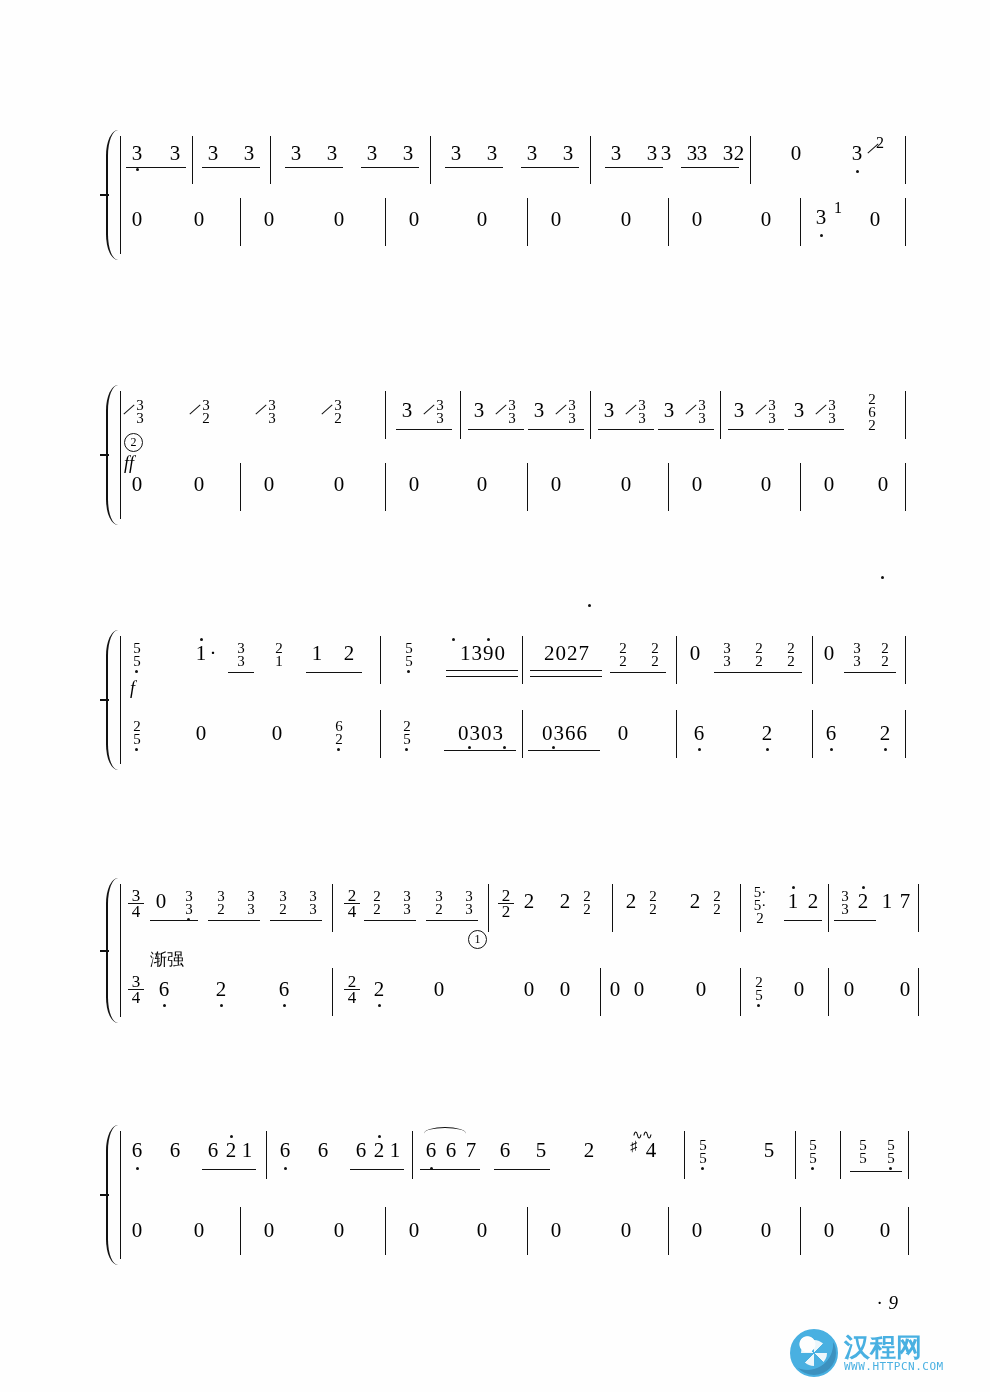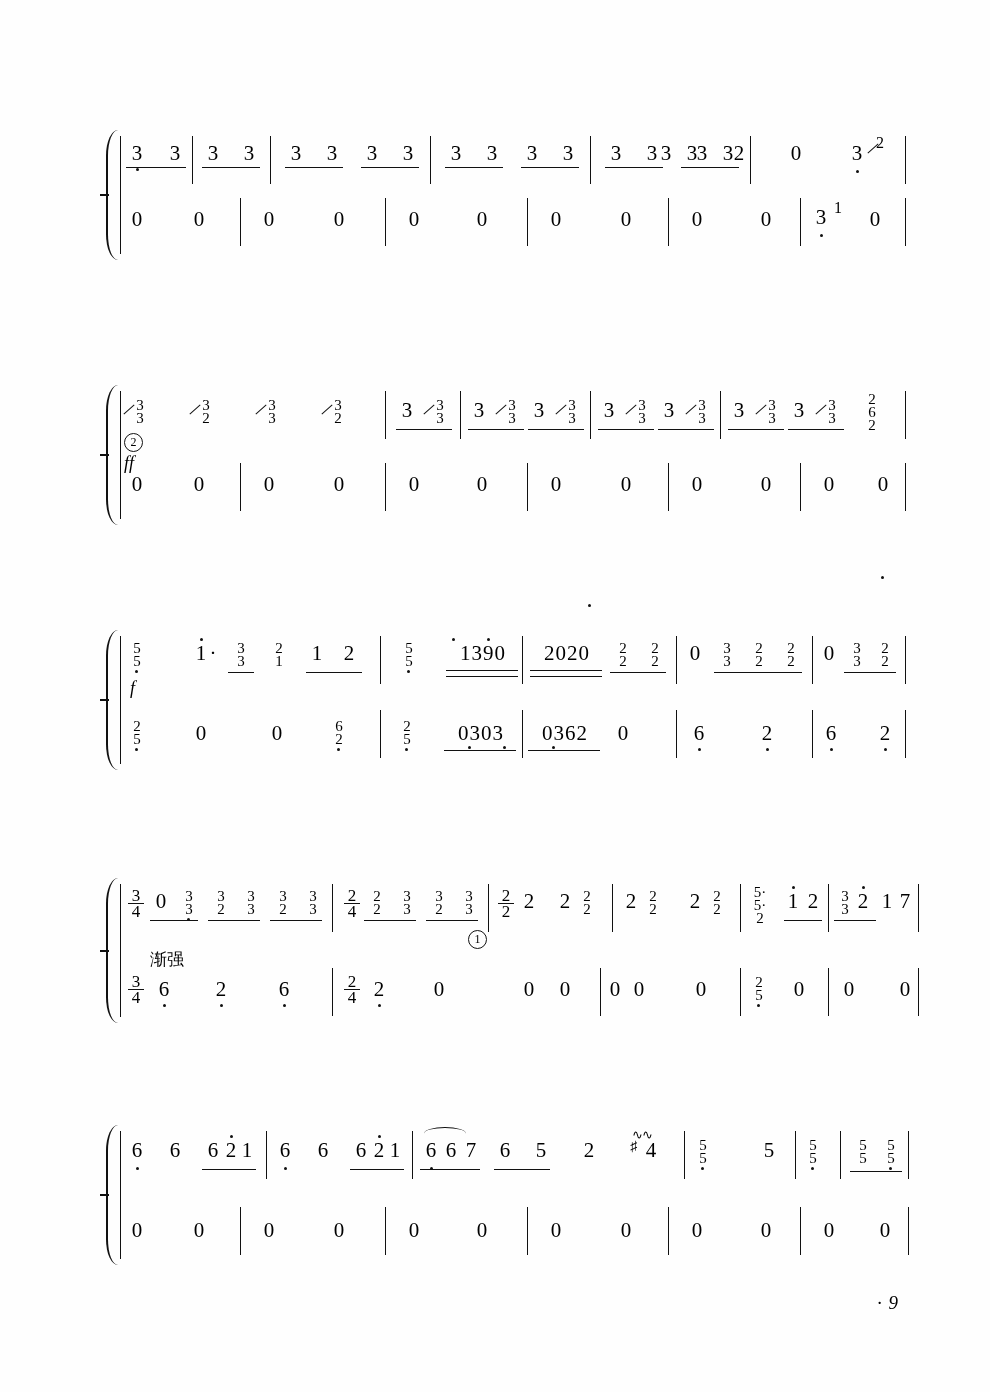--- a/index.html
+++ b/index.html
@@ -354,21 +354,21 @@
         </div>
       <div class="dotd" style="left:407px;top:40px;"></div>
 
       <div class="cell num" style="left:448px;top:12px;width:70px;letter-spacing:1px;">1390</div>
       <div class="dotu" style="left:452px;top:8px;"></div>
       <div class="dotu" style="left:487px;top:8px;"></div>
       <div class="beam1" style="left:446px;top:40px;width:72px;"></div>
       <div class="beam2" style="left:446px;top:46px;width:72px;"></div>
       <div class="barline" style="left:522px;top:6px;height:48px;"></div>
 
-      <div class="cell num" style="left:532px;top:12px;width:70px;letter-spacing:1px;">2020</div>
+      <div class="cell num" style="left:532px;top:12px;width:70px;letter-spacing:1px;">2027</div>
       <div class="beam1" style="left:530px;top:40px;width:72px;"></div>
       <div class="beam2" style="left:530px;top:46px;width:72px;"></div>
       <div class="stack" style="left:614px;top:12px;width:18px;">
           <div>2</div>
           <div>2</div>
         </div>
       <div class="stack" style="left:646px;top:12px;width:18px;">
           <div>2</div>
           <div>2</div>
         </div>
@@ -424,21 +424,21 @@
           <div>5</div>
         </div>
       <div class="dotd" style="left:405px;top:40px;"></div>
 
       <div class="cell num" style="left:446px;top:14px;width:70px;letter-spacing:1px;">0303</div>
       <div class="dotd" style="left:468px;top:38px;"></div>
       <div class="dotd" style="left:503px;top:38px;"></div>
       <div class="beam1" style="left:444px;top:42px;width:72px;"></div>
       <div class="barline" style="left:522px;top:2px;height:48px;"></div>
 
-      <div class="cell num" style="left:530px;top:14px;width:70px;letter-spacing:1px;">0362</div>
+      <div class="cell num" style="left:530px;top:14px;width:70px;letter-spacing:1px;">0366</div>
       <div class="dotd" style="left:552px;top:38px;"></div>
       <div class="beam1" style="left:528px;top:42px;width:72px;"></div>
       <div class="cell num" style="left:614px;top:14px;width:18px;">0</div>
       <div class="barline" style="left:676px;top:2px;height:48px;"></div>
 
       <div class="cell num" style="left:690px;top:14px;width:18px;">6</div>
       <div class="dotd" style="left:698px;top:40px;"></div>
       <div class="cell num" style="left:758px;top:14px;width:18px;">2</div>
       <div class="dotd" style="left:766px;top:40px;"></div>
       <div class="barline" style="left:812px;top:2px;height:48px;"></div>
@@ -696,14 +696,21 @@
       <div class="cell num" style="left:876px;top:14px;width:18px;">0</div>
       <div class="barline" style="left:908px;top:2px;height:48px;"></div>
     </div>
   </div>
 
   <div class="pagenum">
     <span class="lead">·</span>
     <span>9</span>
   </div>
 
+  <div class="wm">
+    <div class="ball"></div>
+    <div class="txt">
+      <span class="t1">汉程网</span>
+      <span class="t2">WWW.HTTPCN.COM</span>
+    </div>
+  </div>
 
 </div>
 
 </body></html>

